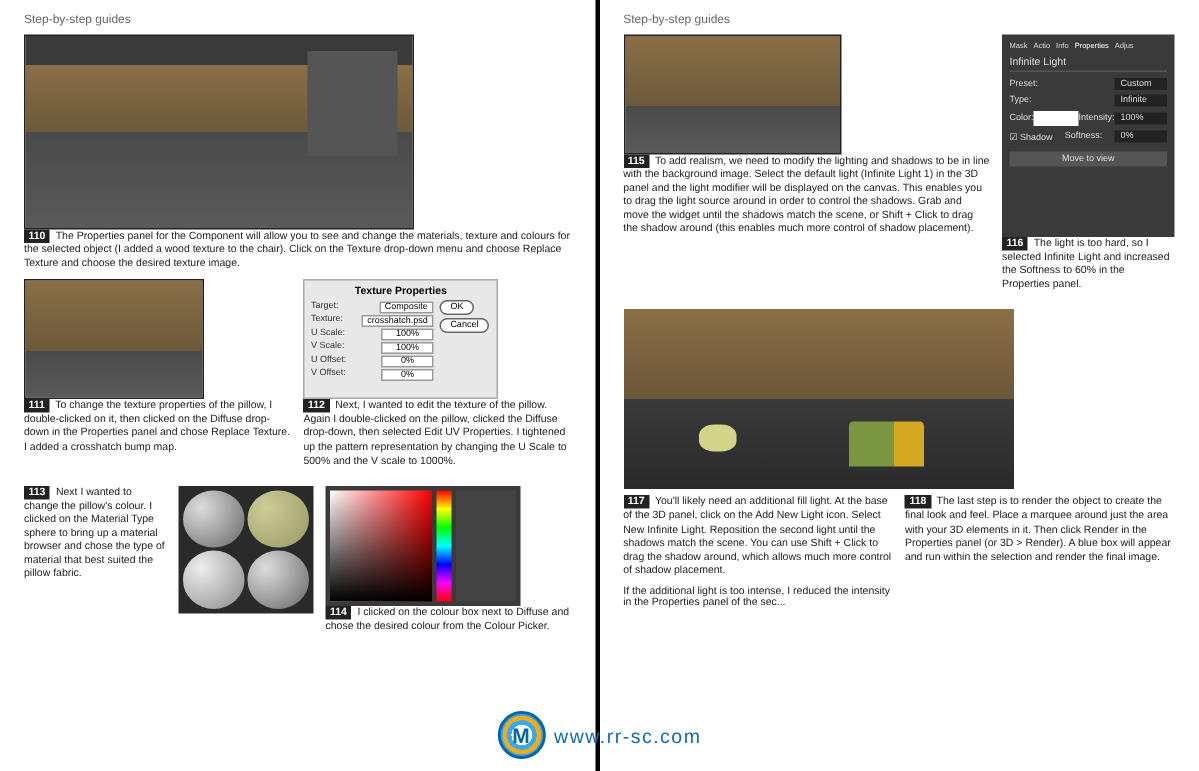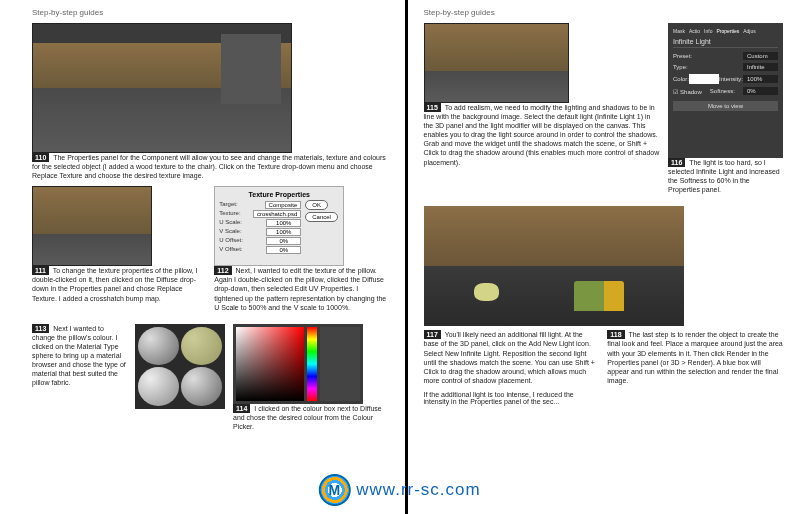--- a/index.html
+++ b/index.html
@@ -1,17 +1,17 @@
 <!DOCTYPE html>
 <html><head>
 <meta charset="utf-8">
 <style>
 * { margin: 0; padding: 0; box-sizing: border-box; }
 body { font-family: Arial, sans-serif; background: #fff; width: 799px; height: 514px; overflow: hidden; position: relative; }
-.spread { display: flex; height: 100%; margin-left: 16px; }
+.spread { display: flex; height: 100%; }
 .page { width: 50%; padding: 8px 16px; position: relative; }
 .page-left { border-right: 3px solid #000; }
 .header { font-size: 8px; color: #666; margin-bottom: 6px; }
 .img-ps { width: 260px; height: 130px; background: linear-gradient(to bottom, #3a3a3a 0%, #3a3a3a 15%, #8b6f47 15%, #6b5a3a 50%, #4a4a4a 50%, #5a5a5a 100%); position: relative; border: 1px solid #222; }
 .img-ps::before { content: ''; position: absolute; right: 10px; top: 10px; width: 60px; height: 70px; background: #555; }
 .step { font-size: 7px; line-height: 1.3; color: #222; margin-bottom: 6px; }
 .step-num { display: inline-block; background: #222; color: #fff; padding: 0 3px; font-size: 7px; font-weight: bold; margin-right: 2px; }
 .row { display: flex; gap: 8px; margin-bottom: 6px; }
 .col { flex: 1; }
 .img-small { width: 120px; height: 80px; background: linear-gradient(to bottom, #8b6f47 0%, #6b5a3a 60%, #4a4a4a 60%, #5a5a5a 100%); border: 1px solid #222; }
@@ -35,21 +35,21 @@
 .props-title { font-size: 7px; margin-bottom: 4px; border-bottom: 1px solid #555; padding-bottom: 2px; }
 .props-row { display: flex; justify-content: space-between; align-items: center; margin: 3px 0; }
 .props-field { background: #222; padding: 1px 4px; min-width: 35px; }
 .props-color { width: 30px; height: 10px; background: #fff; }
 .props-btn { background: #555; text-align: center; padding: 2px; margin-top: 6px; font-size: 6px; }
 .render-img { width: 260px; height: 120px; background: linear-gradient(to bottom, #8b6f47 0%, #6b5638 50%, #3a3a3a 50%, #2a2a2a 100%); position: relative; margin-bottom: 4px; }
 .chair { position: absolute; bottom: 15px; right: 60px; width: 50px; height: 30px; background: linear-gradient(to right, #7a9640 60%, #d4a820 60%); border-radius: 3px 3px 0 0; }
 .pillow { position: absolute; bottom: 25px; left: 50px; width: 25px; height: 18px; background: #d4d488; border-radius: 40%; }
 .watermark { position: absolute; bottom: 8px; left: 50%; transform: translateX(-50%); display: flex; align-items: center; gap: 6px; }
 .wm-badge { width: 32px; height: 32px; background: radial-gradient(circle, #fff 35%, #3af 35%, #3af 50%, #fa0 50%, #fa0 65%, #3af 65%); border-radius: 50%; display: flex; align-items: center; justify-content: center; font-weight: bold; font-size: 14px; color: #06a; border: 2px solid #06a; }
-.wm-text { font-size: 17px; color: #16b; letter-spacing: 1px; text-align: right; }
+.wm-text { font-size: 13px; color: #16b; letter-spacing: 1px; text-align: right; }
 .cut { font-size: 7px; color: #222; }
 </style>
 </head>
 <body>
 
 <div class="spread">
 
   <div class="page page-left">
     <div class="header">Step-by-step guides</div>
 

